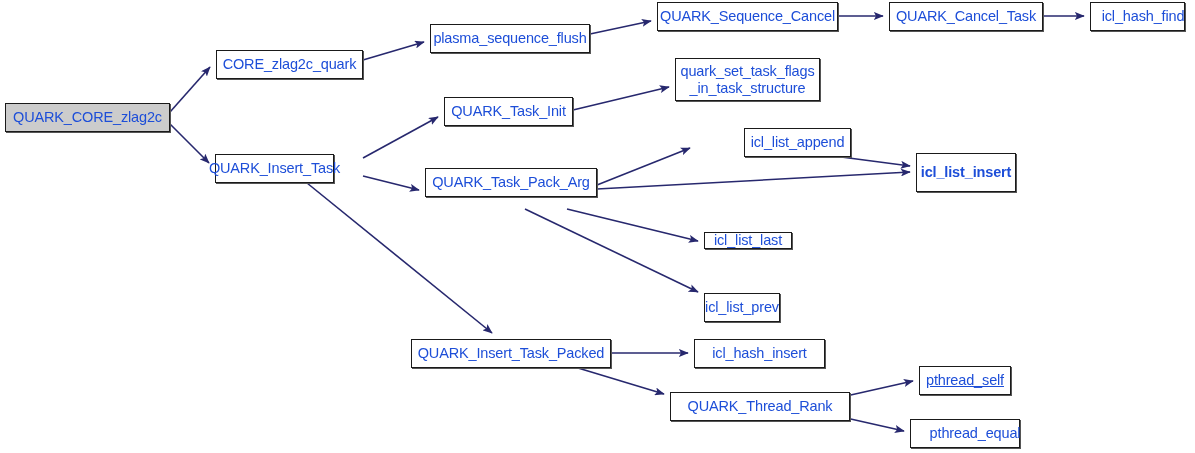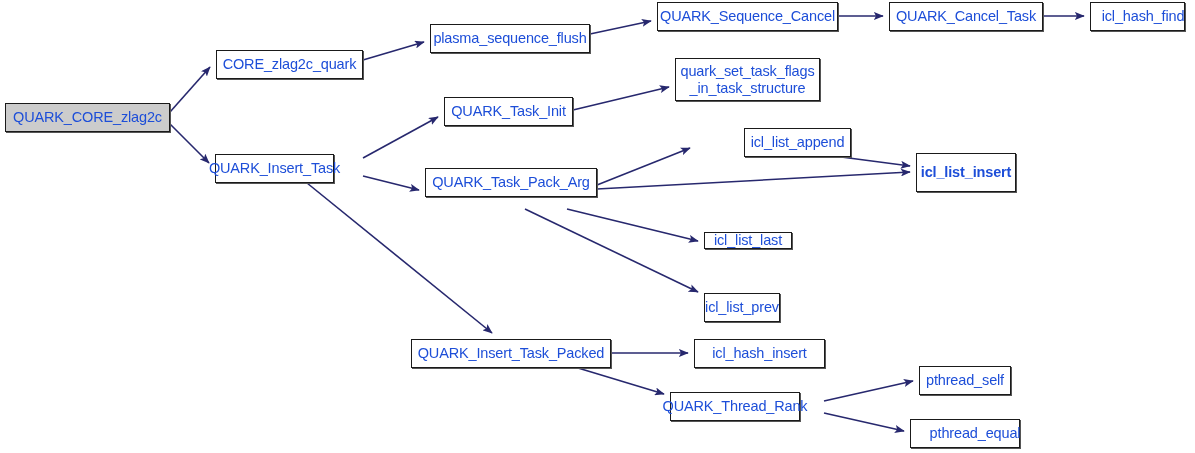--- a/index.html
+++ b/index.html
@@ -86,20 +86,20 @@
       <div class="node" style="left: 444px; top: 97px; width: 129px; height: 29px;"><span class="node-label">QUARK_Task_Init</span></div>
       <div class="node" style="left: 425px; top: 168px; width: 172px; height: 29px;"><span class="node-label">QUARK_Task_Pack_Arg</span></div>
       <div class="node" style="left: 411px; top: 339px; width: 200px; height: 29px;"><span class="node-label">QUARK_Insert_Task_Packed</span></div>
       <div class="node" style="left: 657px; top: 2px; width: 181px; height: 29px;"><span class="node-label">QUARK_Sequence_Cancel</span></div>
       <div class="node" style="left: 675px; top: 58px; width: 145px; height: 43px;"><span class="node-label">quark_set_task_flags
 _in_task_structure</span></div>
       <div class="node" style="left: 696px; top: 128px; width: 107px; height: 29px; margin-left: 48px;"><span class="node-label">icl_list_append</span></div>
       <div class="node" style="left: 704px; top: 232px; width: 88px; height: 17px;"><span class="node-label">icl_list_last</span></div>
       <div class="node" style="left: 704px; top: 285px; width: 76px; height: 29px; margin-top: 8px;"><span class="node-label">icl_list_prev</span></div>
       <div class="node" style="left: 694px; top: 339px; width: 131px; height: 29px;"><span class="node-label">icl_hash_insert</span></div>
-      <div class="node" style="left: 670px; top: 392px; width: 130px; height: 29px;"><span class="node-label">QUARK_Thread_Rank</span></div>
+      <div class="node" style="left: 670px; top: 392px; width: 180px; height: 29px;"><span class="node-label">QUARK_Thread_Rank</span></div>
       <div class="node" style="left: 889px; top: 2px; width: 154px; height: 29px;"><span class="node-label">QUARK_Cancel_Task</span></div>
       <div class="node" style="left: 916px; top: 153px; width: 100px; height: 39px; font-weight: bold;"><span class="node-label">icl_list_insert</span></div>
-      <div class="node" style="left: 919px; top: 366px; width: 92px; height: 29px;"><span class="node-label">pthread_self</span></div>
+      <div class="node" style="left: 919px; top: 366px; width: 92px; height: 29px; text-decoration: underline;"><span class="node-label">pthread_self</span></div>
       <div class="node" style="left: 910px; top: 419px; width: 110px; height: 29px; padding-left: 20px;"><span class="node-label">pthread_equal</span></div>
       <div class="node" style="left: 1090px; top: 2px; width: 95px; height: 29px; padding-left: 11px;"><span class="node-label">icl_hash_find</span></div>
     </div>
 </div>
 
 </body></html>

